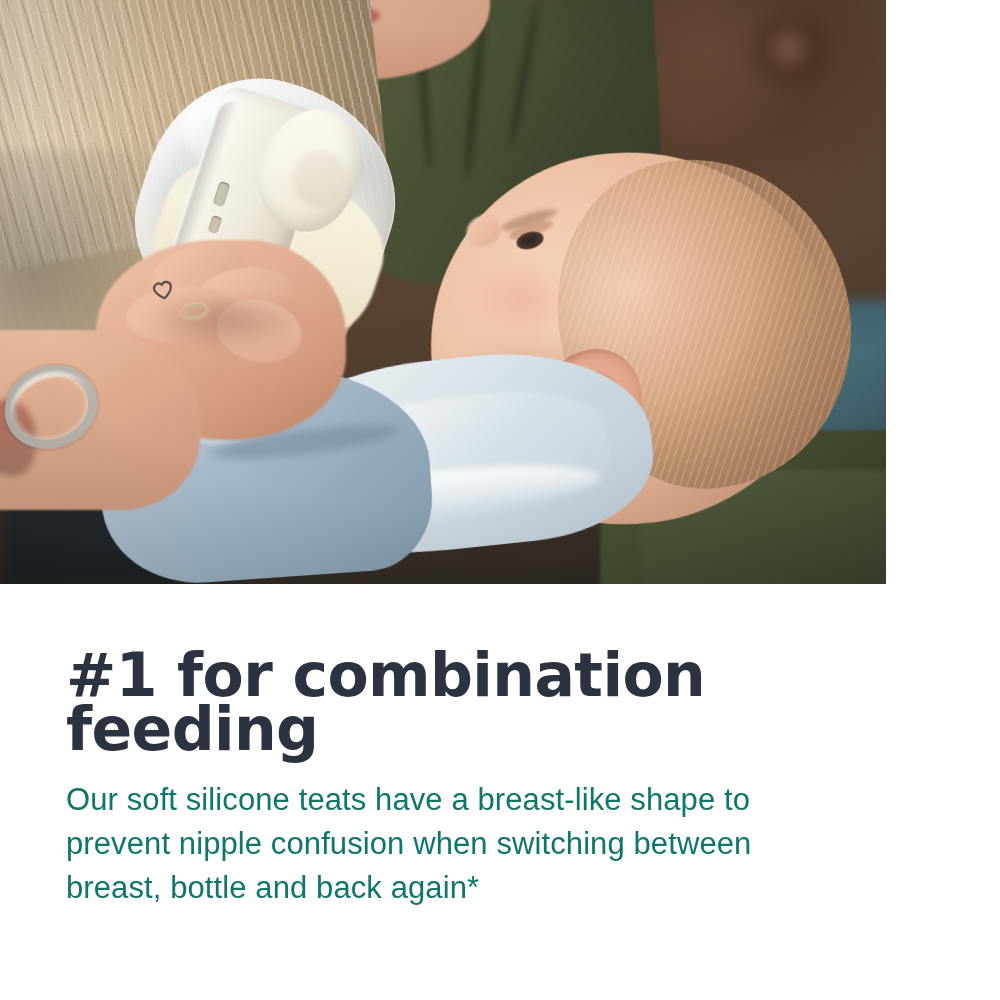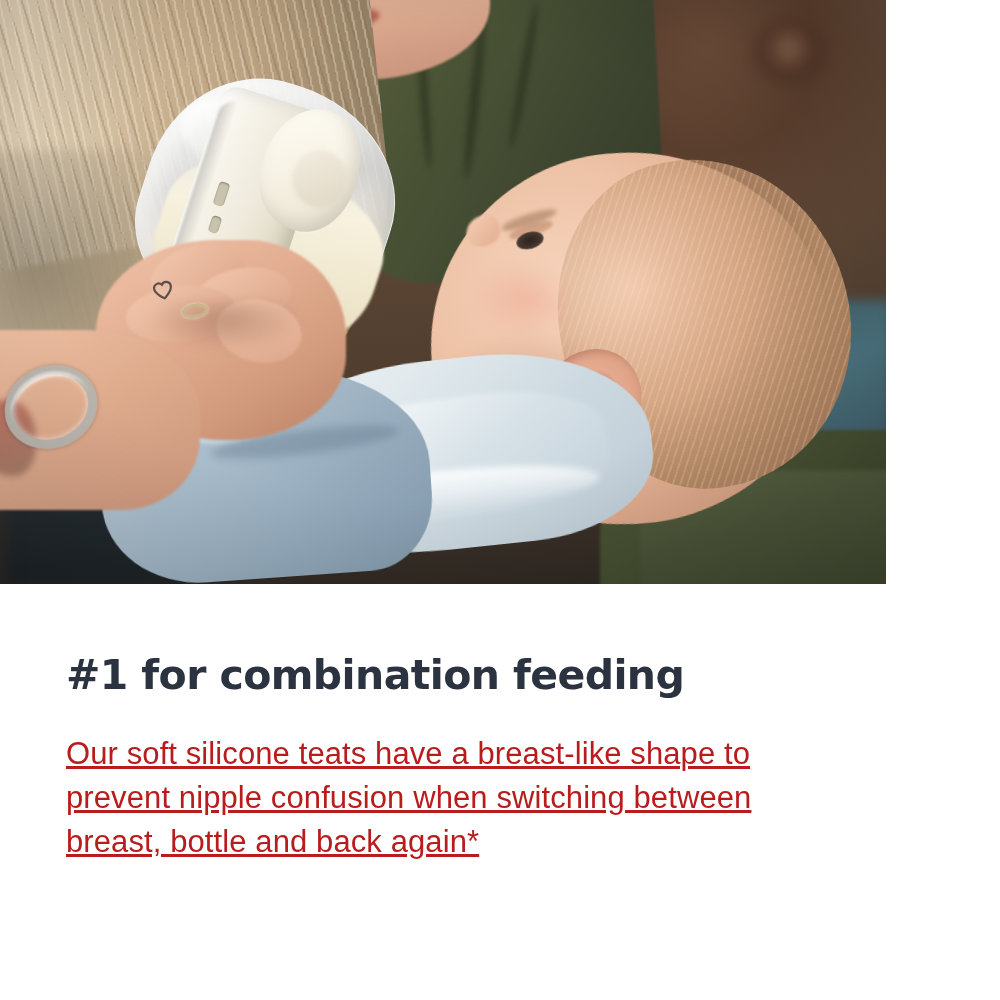--- a/index.html
+++ b/index.html
@@ -398,36 +398,35 @@
     position:absolute; inset:0;
     background:radial-gradient(ellipse at 45% 45%, rgba(0,0,0,0) 52%, rgba(0,0,0,.18) 100%);
   }
 
   
   .content { position:absolute; left:0; top:584px; width:1000px; padding:64px 66px 0 66px; }
 
   .headline {
     font-family:"DejaVu Sans", sans-serif;
     font-weight:700;
-    font-size:41px;
+    font-size:60px;
     line-height:54px;
     letter-spacing:-.6px;
     color:#2b3340;
   }
 
   .body-copy {
-    margin-top:30px;
+    margin-top:22px;
     font-family:"Liberation Sans", sans-serif;
     font-weight:300;
     font-size:31px;
     line-height:44px;
     letter-spacing:.1px;
-    color:#b91c1c;
+    color:#0f766e;
     max-width:760px;
-    text-decoration:underline;
   }
 </style>
 </head>
 <body>
 
 <div class="page">
 
   <div class="hero">
     <div class="hero-photo">
 

